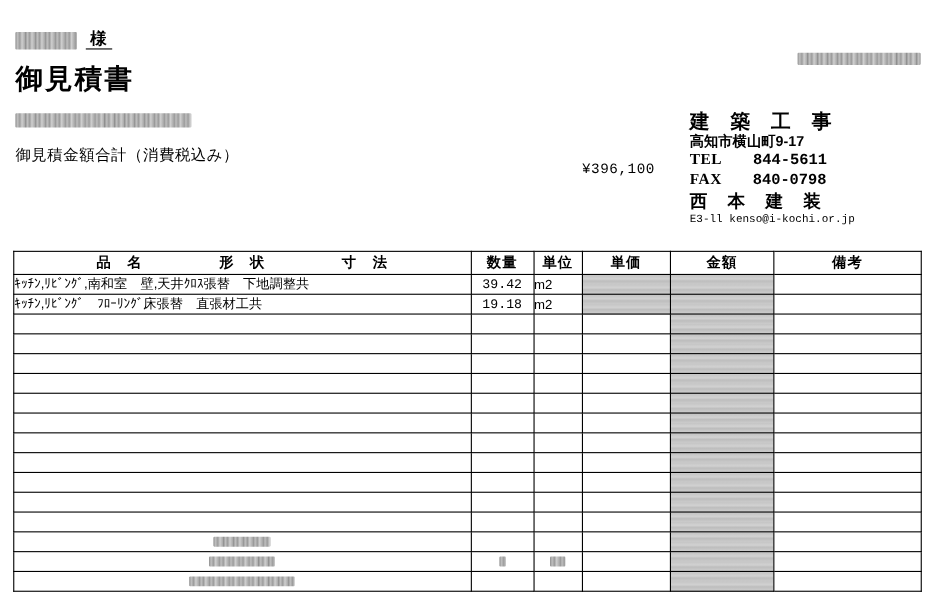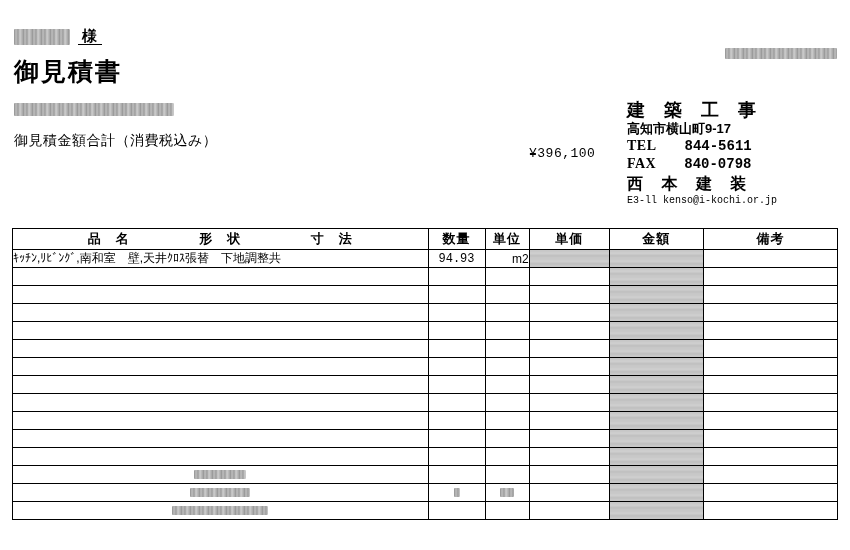--- a/index.html
+++ b/index.html
@@ -182,21 +182,21 @@
     white-space: nowrap;
     overflow: hidden;
     font-size: 11.5px;
   }
   .cell-qty {
     text-align: center;
     font-size: 12px;
     font-family: "Liberation Mono", "DejaVu Sans Mono", monospace;
   }
   .cell-unit {
-    text-align: right;
+    text-align: left;
     font-size: 11px;
   }
   .price-shade-noise {
     background:
       repeating-linear-gradient(180deg,
         #c4c4c4 0px, #d2d2d2 3px, #bdbdbd 5px, #cbcbcb 8px);
   }
   .bar-redact {
     display: block;
     height: 9px;
@@ -268,27 +268,35 @@
         <th>単位</th>
         <th>単価</th>
         <th>金額</th>
         <th>備考</th>
       </tr>
     </thead>
     <tbody>
 
       <tr>
         <td class="cell-name">ｷｯﾁﾝ,ﾘﾋﾞﾝｸﾞ,南和室　壁,天井ｸﾛｽ張替　下地調整共</td>
-        <td class="cell-qty">94.93</td>
+        <td class="cell-qty">39.42</td>
         <td class="cell-unit">m2</td>
         <td class="price-shade-noise"></td>
         <td class="price-shade-noise"></td>
         <td></td>
       </tr>
 
+      <tr>
+        <td class="cell-name">ｷｯﾁﾝ,ﾘﾋﾞﾝｸﾞ　ﾌﾛｰﾘﾝｸﾞ床張替　直張材工共</td>
+        <td class="cell-qty">19.18</td>
+        <td class="cell-unit">m2</td>
+        <td class="price-shade-noise"></td>
+        <td class="price-shade-noise"></td>
+        <td></td>
+      </tr>
 
 
       <tr>
           <td></td>
           <td></td>
           <td></td>
           <td></td>
           <td class="price-shade-noise"></td>
           <td></td>
         </tr>

